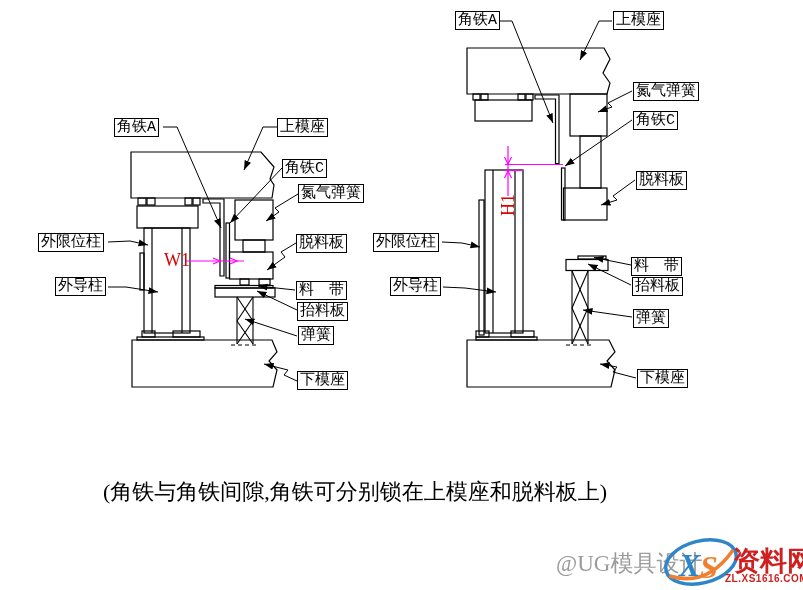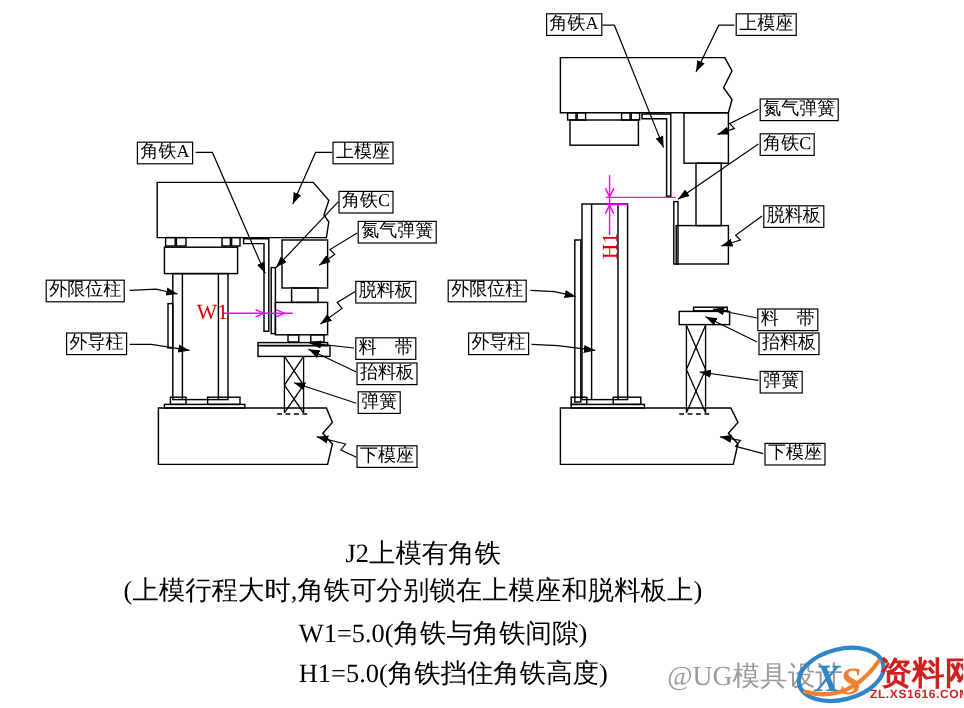--- a/index.html
+++ b/index.html
@@ -1,20 +1,20 @@
 <!DOCTYPE html>
 <html><head>
 <meta charset="utf-8">
 <style>
   html,body{margin:0;padding:0;background:#fff;}
   .stage{position:relative;width:803px;height:590px;background:#ffffff;overflow:hidden;
          font-family:"Liberation Serif",serif;color:#000;}
   svg.lines{position:absolute;left:0;top:0;}
   .lbl{position:absolute;border:1px solid #000;background:#fff;padding:0 2px;
-       font-size:15px;line-height:17px;white-space:nowrap;}
+       font-size:15px;line-height:17px;white-space:nowrap;font-family:Liberation Mono, monospace;}
   .caption{position:absolute;font-size:29px;letter-spacing:4px;}
   .note{position:absolute;white-space:nowrap;}
   .wm{position:absolute;color:#9b9b9b;font-size:23px;white-space:nowrap;}
   .logo{position:absolute;left:653px;top:526px;width:150px;height:64px;}
 </style>
 </head>
 <body>
 
 <div class="stage">
 
@@ -176,24 +176,21 @@
   <div class="lbl" style="left:633px;top:111px">角铁C</div>
   <div class="lbl" style="left:636px;top:171px">脱料板</div>
   <div class="lbl" style="left:373px;top:233px">外限位柱</div>
   <div class="lbl" style="left:390px;top:277px">外导柱</div>
   <div class="lbl" style="left:631px;top:257px">料　带</div>
   <div class="lbl" style="left:632px;top:277px">抬料板</div>
   <div class="lbl" style="left:633px;top:309px">弹簧</div>
   <div class="lbl" style="left:637px;top:369px">下模座</div>
 
 
-  <div class="note" style="left:288px;top:446px;font-size:22px">J2上模有角铁</div>
-  <div class="note" style="left:103px;top:477px;font-size:22px">(上模行程大时,角铁可分别锁在上模座和脱料板上)</div>
-  <div class="note" style="left:249px;top:513px;font-size:22px">W1=5.0(角铁与角铁间隙)</div>
-  <div class="note" style="left:249px;top:546px;font-size:22px">H1=5.0(角铁挡住角铁高度)</div>
+  <div class="note" style="left:103px;top:477px;font-size:22px">(角铁与角铁间隙,角铁可分别锁在上模座和脱料板上)</div>
 
   <div class="wm" style="left:556px;top:548px">@UG模具设计</div>
 
   <div class="logo">
     <svg width="150" height="64">
       <g transform="rotate(-14 48 36)">
         <ellipse cx="48" cy="36" rx="36" ry="21" fill="none" stroke="#2e86c8" stroke-width="3.5"></ellipse>
         <path d="M14,42 Q48,62 82,32" fill="none" stroke="#f08030" stroke-width="3.5"></path>
       </g>
       <text x="26" y="50" font-size="32" font-style="italic" font-weight="bold" fill="#2e86c8" font-family="Liberation Serif, serif">X</text>

